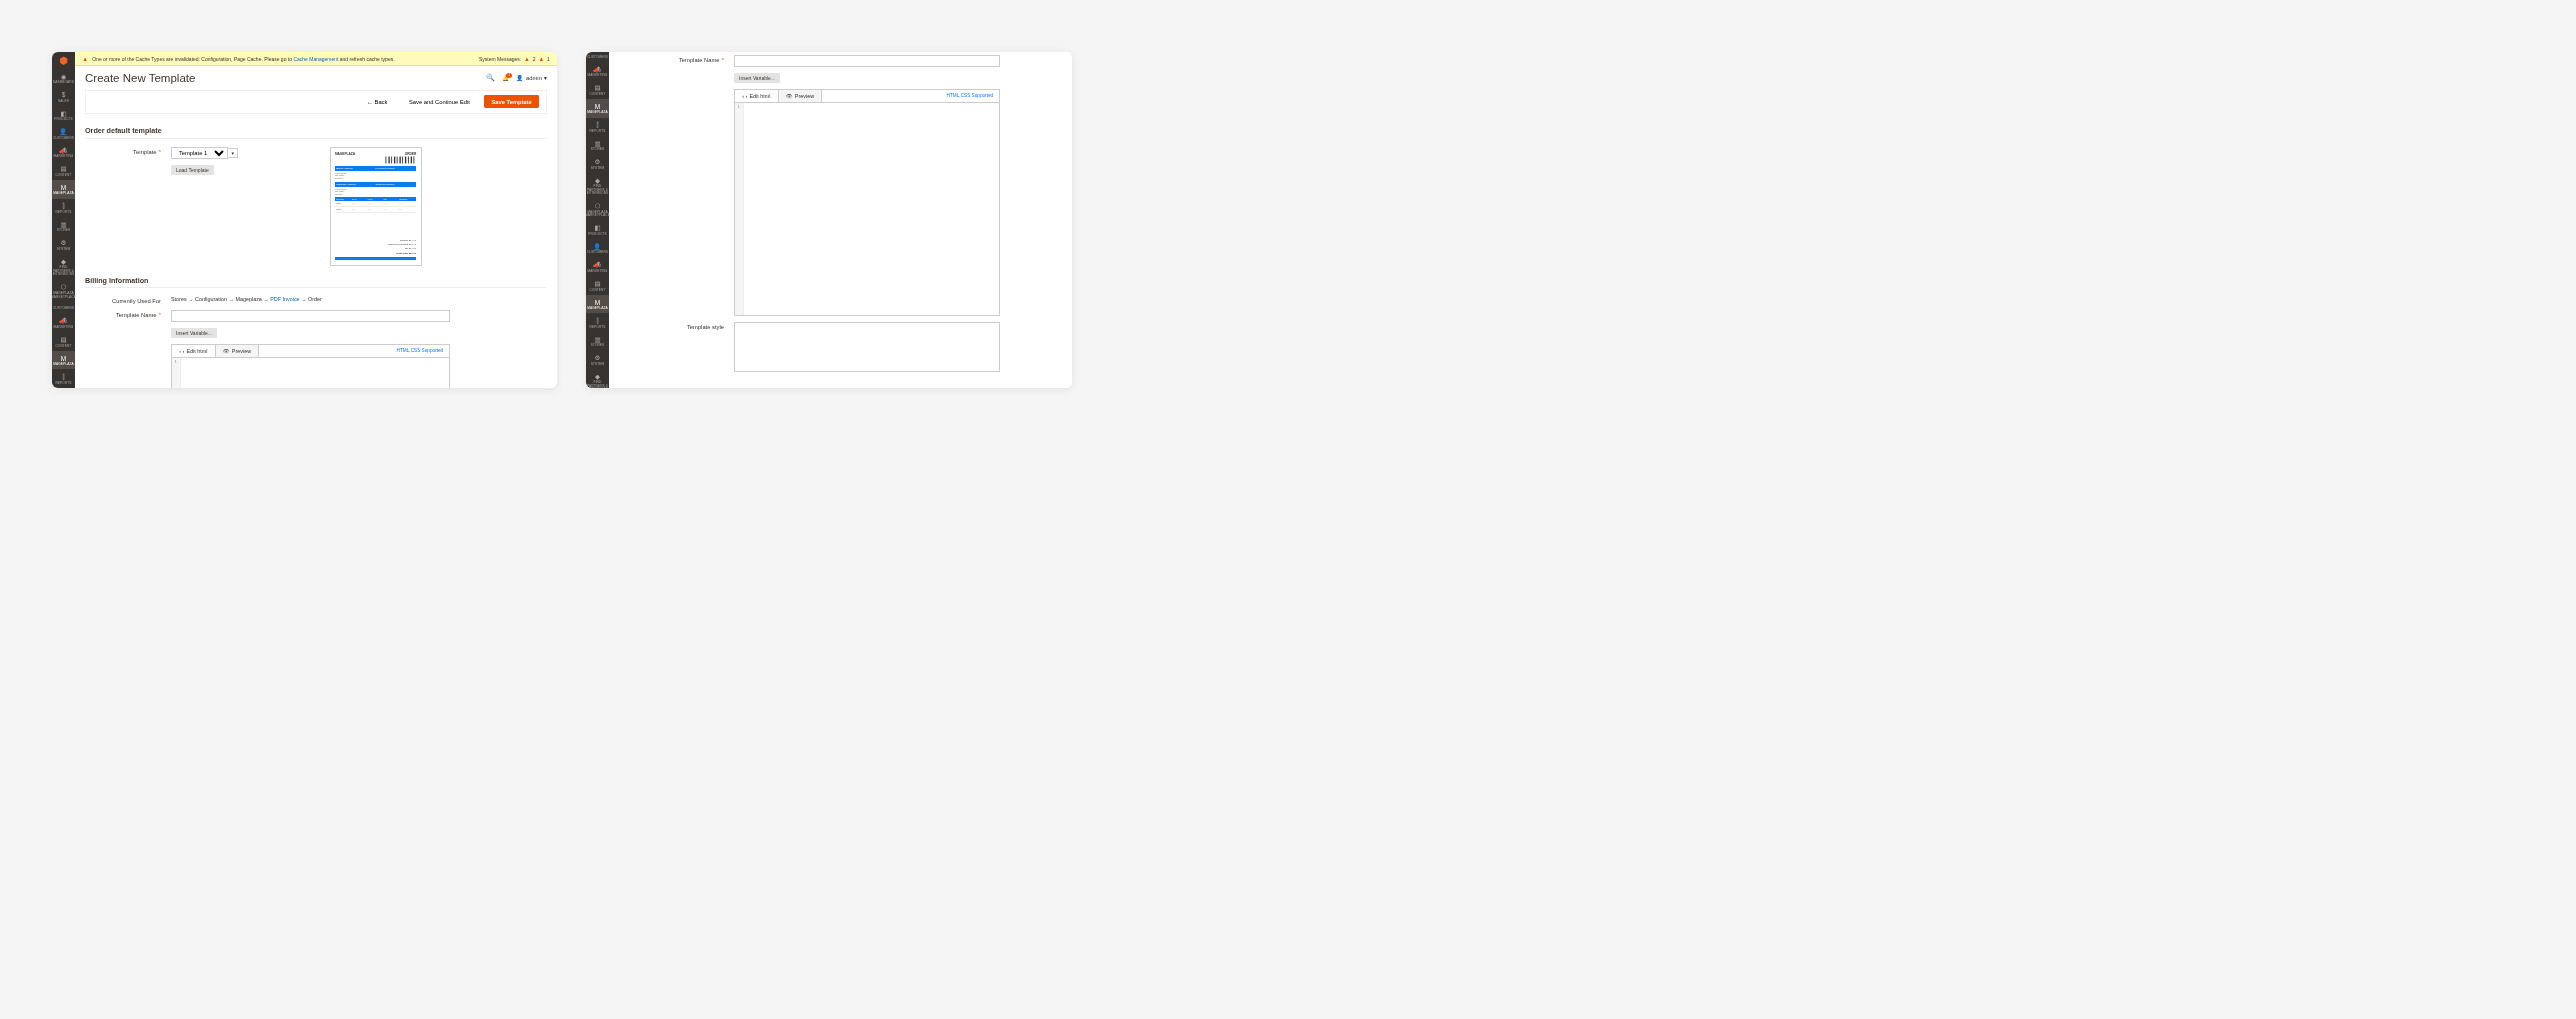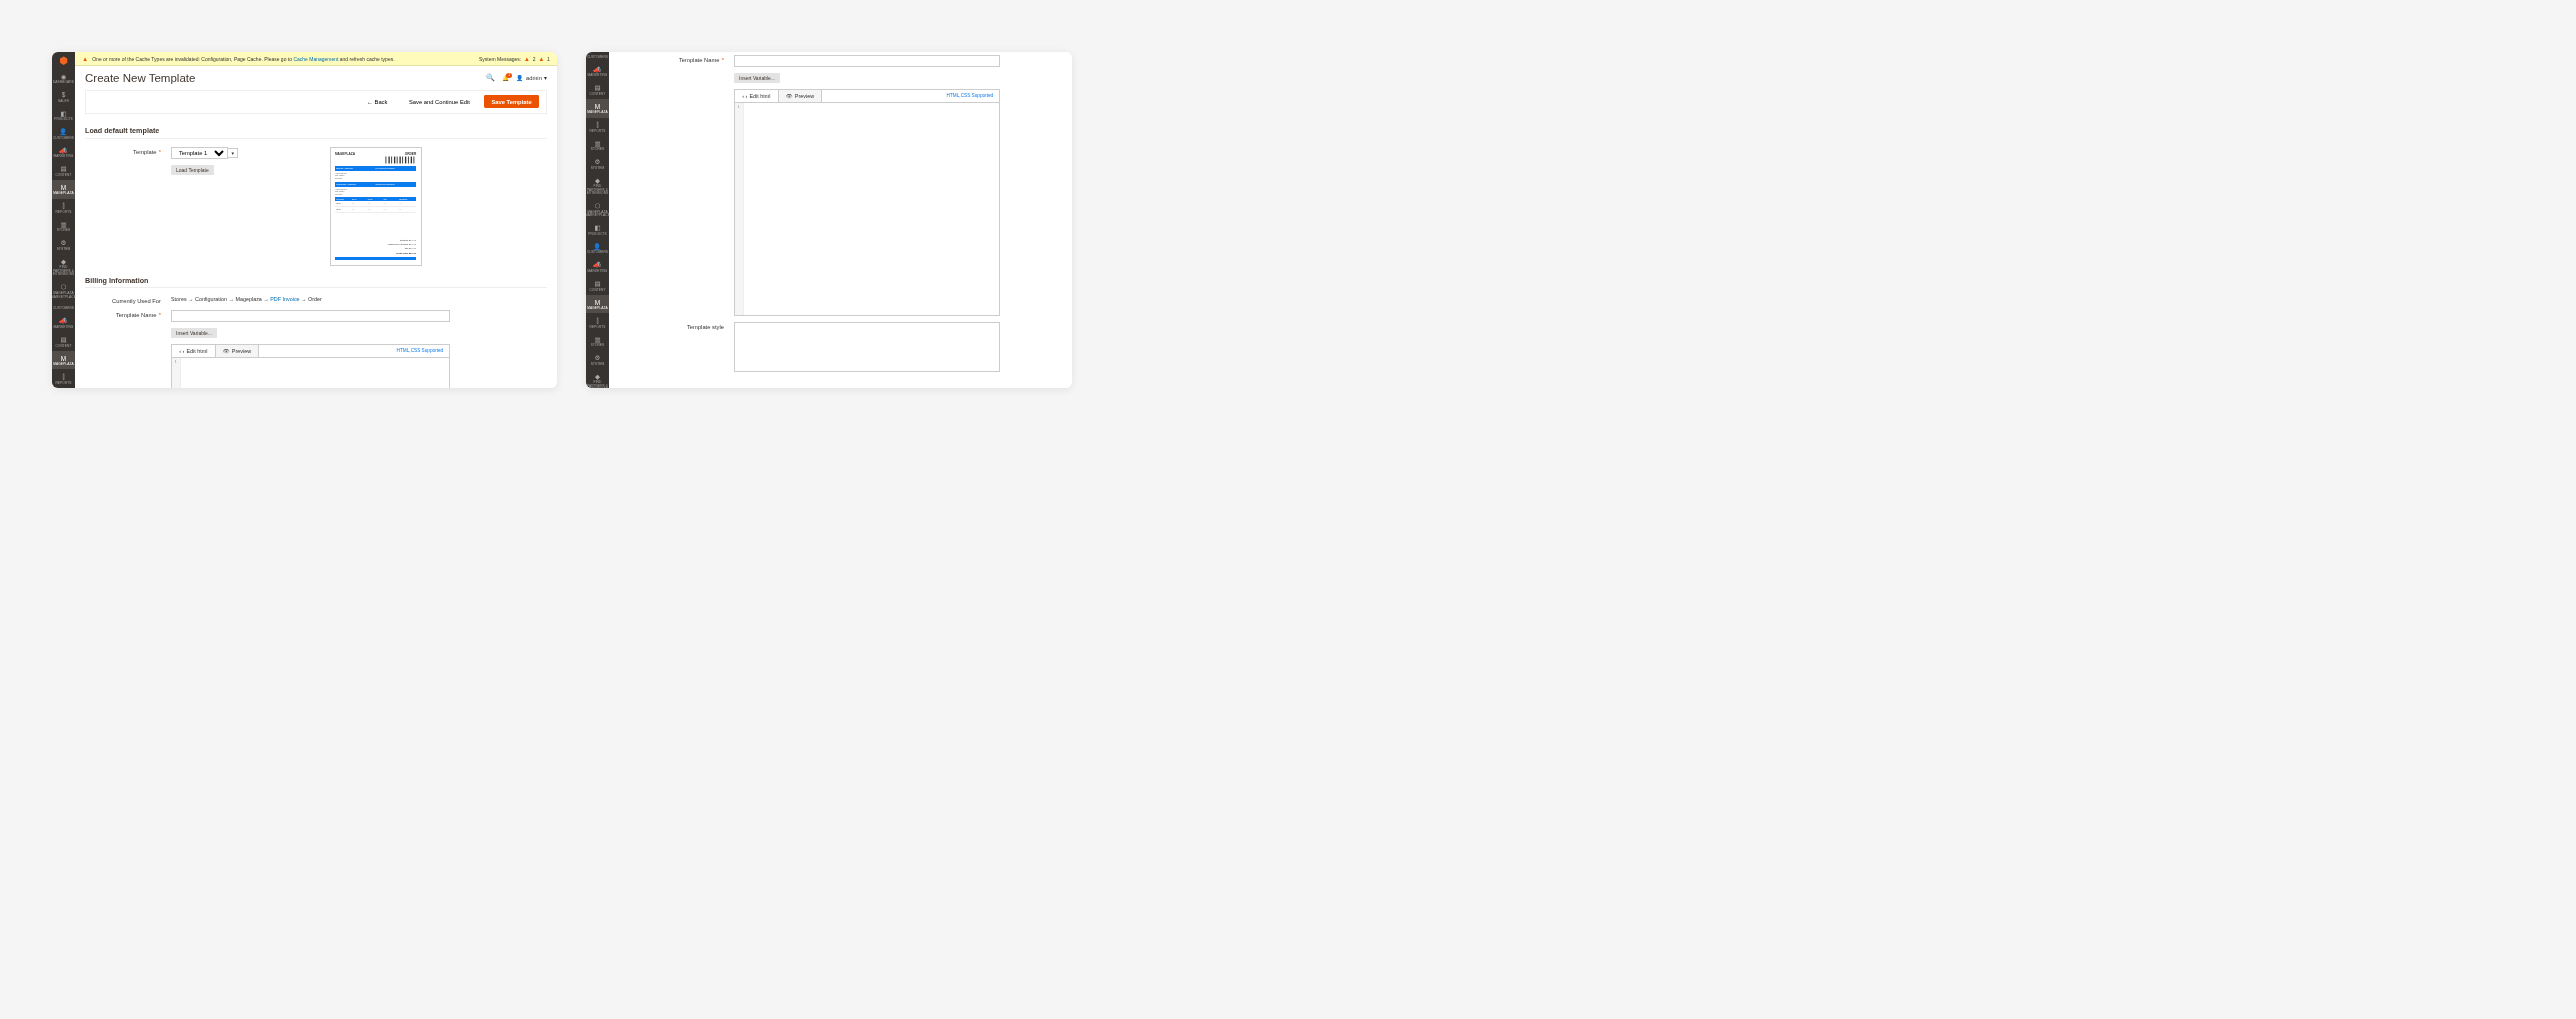--- a/index.html
+++ b/index.html
@@ -192,21 +192,21 @@
       </div>
     </div>
 
     <div class="action-bar">
       <button class="btn btn-back">Back</button>
       <button class="btn">Save and Continue Edit</button>
       <button class="btn btn-primary">Save Template</button>
     </div>
 
     <div class="content-area">
-      <div class="section-title">Load default template</div>
+      <div class="section-title">Order default template</div>
       <div class="template-preview-box">
         <div style="flex:0 0 223px">
           <div class="field-row">
             <div class="field-label field-required">Template</div>
             <div class="field-control">
               <span class="select-tpl">
                 <select><option>Template 1</option></select>
                 <span class="sel-caret">▾</span>
               </span>
             </div>

